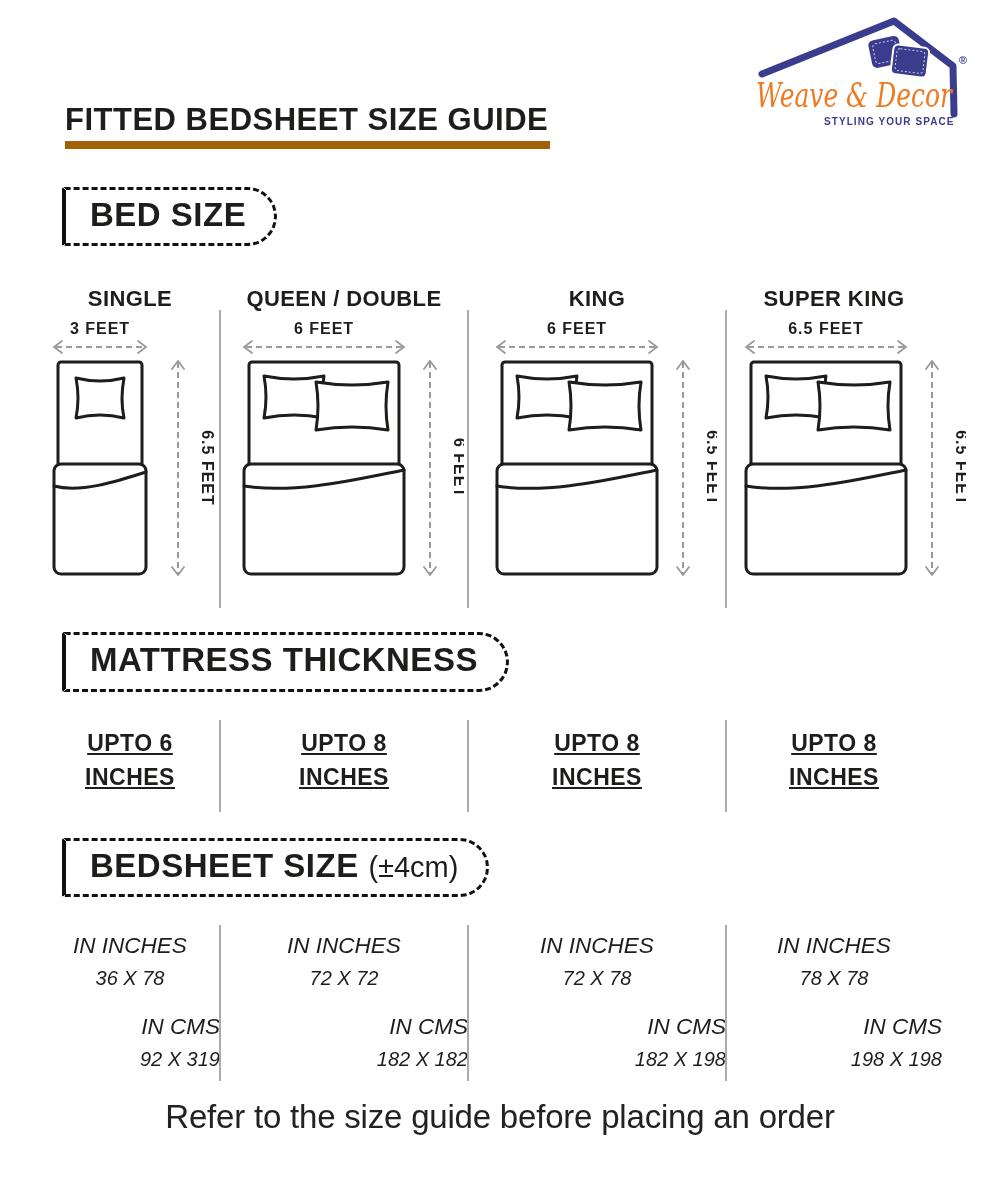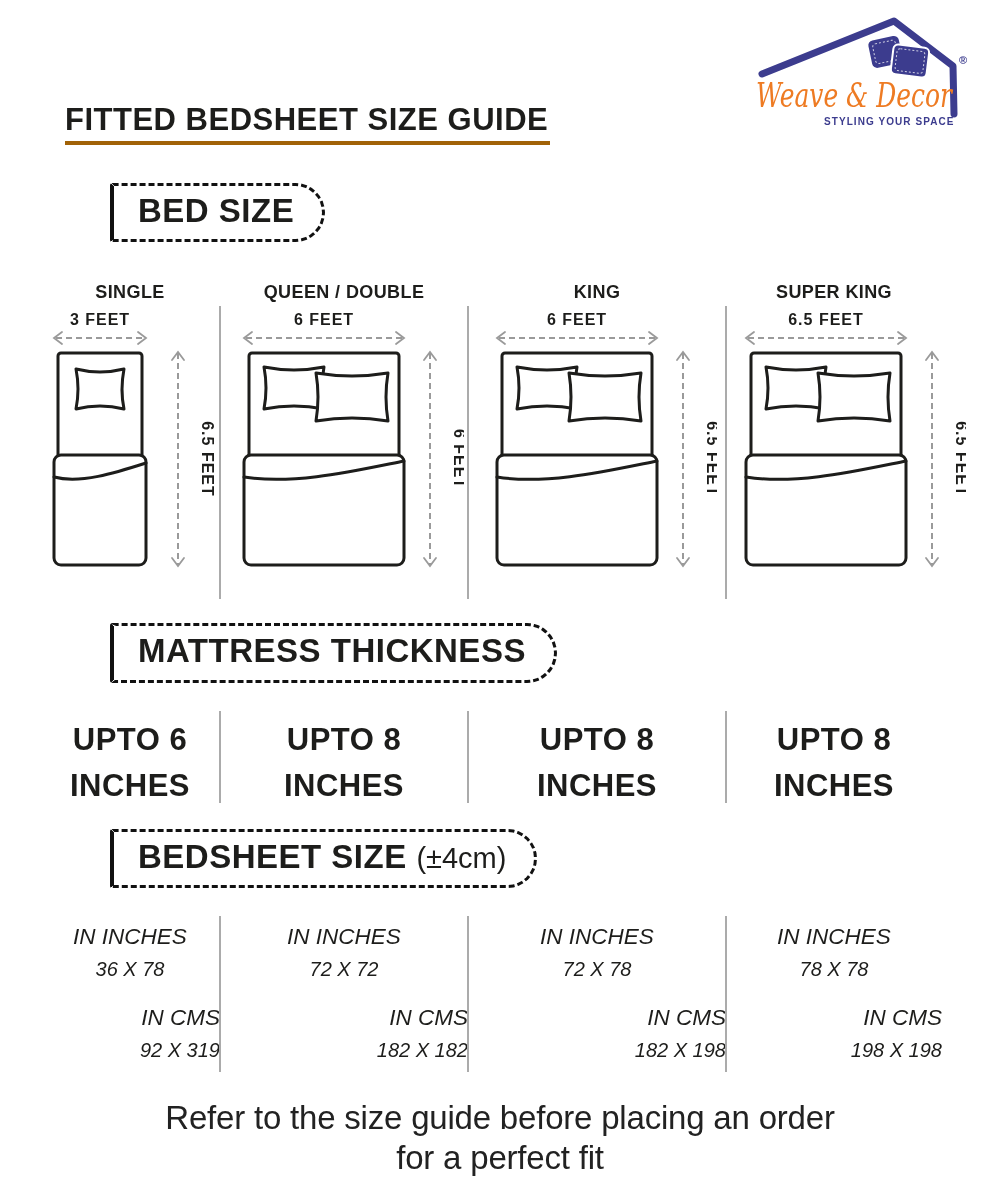--- a/index.html
+++ b/index.html
@@ -16,66 +16,66 @@
   .roof{fill:none;stroke:var(--navy);stroke-width:7;stroke-linejoin:round;stroke-linecap:round;}
   .pillow-fill{fill:var(--navy);}
   .pillow-stitch{fill:none;stroke:#ffffff;stroke-width:1;stroke-dasharray:2 2;opacity:.75;}
   .brand-name{font-family:"DejaVu Serif",serif;font-style:italic;font-size:34px;fill:var(--orange);}
   .brand-reg{font-size:11px;fill:var(--navy);font-weight:bold;}
   .brand-tagline{font-size:10px;font-weight:bold;letter-spacing:2.5px;fill:var(--navy);}
 
   
   h1.title{display:inline-block;margin:104px 0 0 65px;padding:0 2px 6px 0;
     font-size:31px;font-weight:800;letter-spacing:.5px;line-height:1;
-    border-bottom:4px solid #a16207;}
+    border-bottom:8px solid #a16207;}
 
   
   .pill-row{margin-left:62px;}
   .pill-row.bed{margin-top:38px;}
   .pill-row.mattress{margin-top:16px;}
   .pill-row.sheet{margin-top:24px;}
   .pill{display:inline-block;border:3px dashed #111;border-left:4px solid #111;
     border-radius:3px 34px 34px 3px;padding:7px 28px 10px 24px;
-    font-size:33px;font-weight:800;letter-spacing:.5px;line-height:1.1;margin-left:48px;}
+    font-size:33px;font-weight:800;letter-spacing:.5px;line-height:1.1;}
   .pill .tol{font-weight:400;font-size:29px;letter-spacing:0;text-align:center;}
 
   
   .grid{display:grid;grid-template-columns:180px 248px 258px 216px;margin-left:40px;width:902px;}
   .col{position:relative;text-align:center;}
   .divider{position:absolute;right:-1px;width:2px;background:var(--divider);}
   .bed-grid{margin-top:40px;}
   .bed-grid .divider{top:24px;bottom:8px;}
-  .bed-head{font-size:18px;font-weight:bold;letter-spacing:.4px;margin-bottom:4px;}
+  .bed-head{font-size:22px;font-weight:bold;letter-spacing:.4px;margin-bottom:4px;}
   .bed-grid svg{display:block;margin:0 auto;}
 
   
   .bed-line{fill:#fff;stroke:var(--ink);stroke-width:3;stroke-linejoin:round;}
   .bed-curve{fill:none;stroke:var(--ink);stroke-width:3;stroke-linecap:round;}
   .pillow{fill:#fff;stroke:var(--ink);stroke-width:3;stroke-linejoin:round;}
   .dash{fill:none;stroke:var(--arrow);stroke-width:2;stroke-dasharray:6 4;}
   .chev{fill:none;stroke:var(--arrow);stroke-width:1.8;stroke-linecap:round;}
   .dim-label{font-size:16px;font-weight:bold;letter-spacing:1px;fill:var(--ink);
     font-family:"Liberation Sans",sans-serif;}
 
   
   .thickness-grid{margin-top:22px;}
   .thickness-grid .col{padding-top:12px;height:100px;}
   .thickness-grid .divider{top:6px;bottom:2px;}
-  .thick-line{font-size:31px;font-weight:bold;letter-spacing:.5px;line-height:1.5;}
+  .thick-line{font-size:23px;font-weight:bold;letter-spacing:.5px;line-height:1.5;text-decoration:underline;}
 
   
   .sheet-grid{margin-top:28px;}
   .sheet-grid .col{padding-top:4px;height:158px;font-style:italic;}
   .sheet-grid .divider{top:0;bottom:2px;}
   .size-label{font-size:22.5px;line-height:33px;}
   .size-value{font-size:20px;line-height:33px;}
   .size-group + .size-group{margin-top:15px;text-align:right;}
 
   
-  .footer{margin-top:24px;text-align:center;font-size:33px;line-height:1.22;
+  .footer{margin-top:14px;text-align:center;font-size:33px;line-height:1.22;
     letter-spacing:-.2px;color:#222;}
 </style>
 </head>
 <body>
 
 <div class="page">
 
   
   <svg class="logo" viewBox="0 0 250 125">
     <path class="roof" d="M30,66 L162,13 L221,58 L222,106"></path>
@@ -256,16 +256,15 @@
       <div class="size-group">
         <div class="size-label">IN CMS</div>
         <div class="size-value">198 X 198</div>
       </div>
     </div>
   </div>
 
   
   <div class="footer">
     <div>Refer to the size guide before placing an order</div>
-    <div>for a perfect fit</div>
   </div>
 
 </div>
 
 </body></html>

